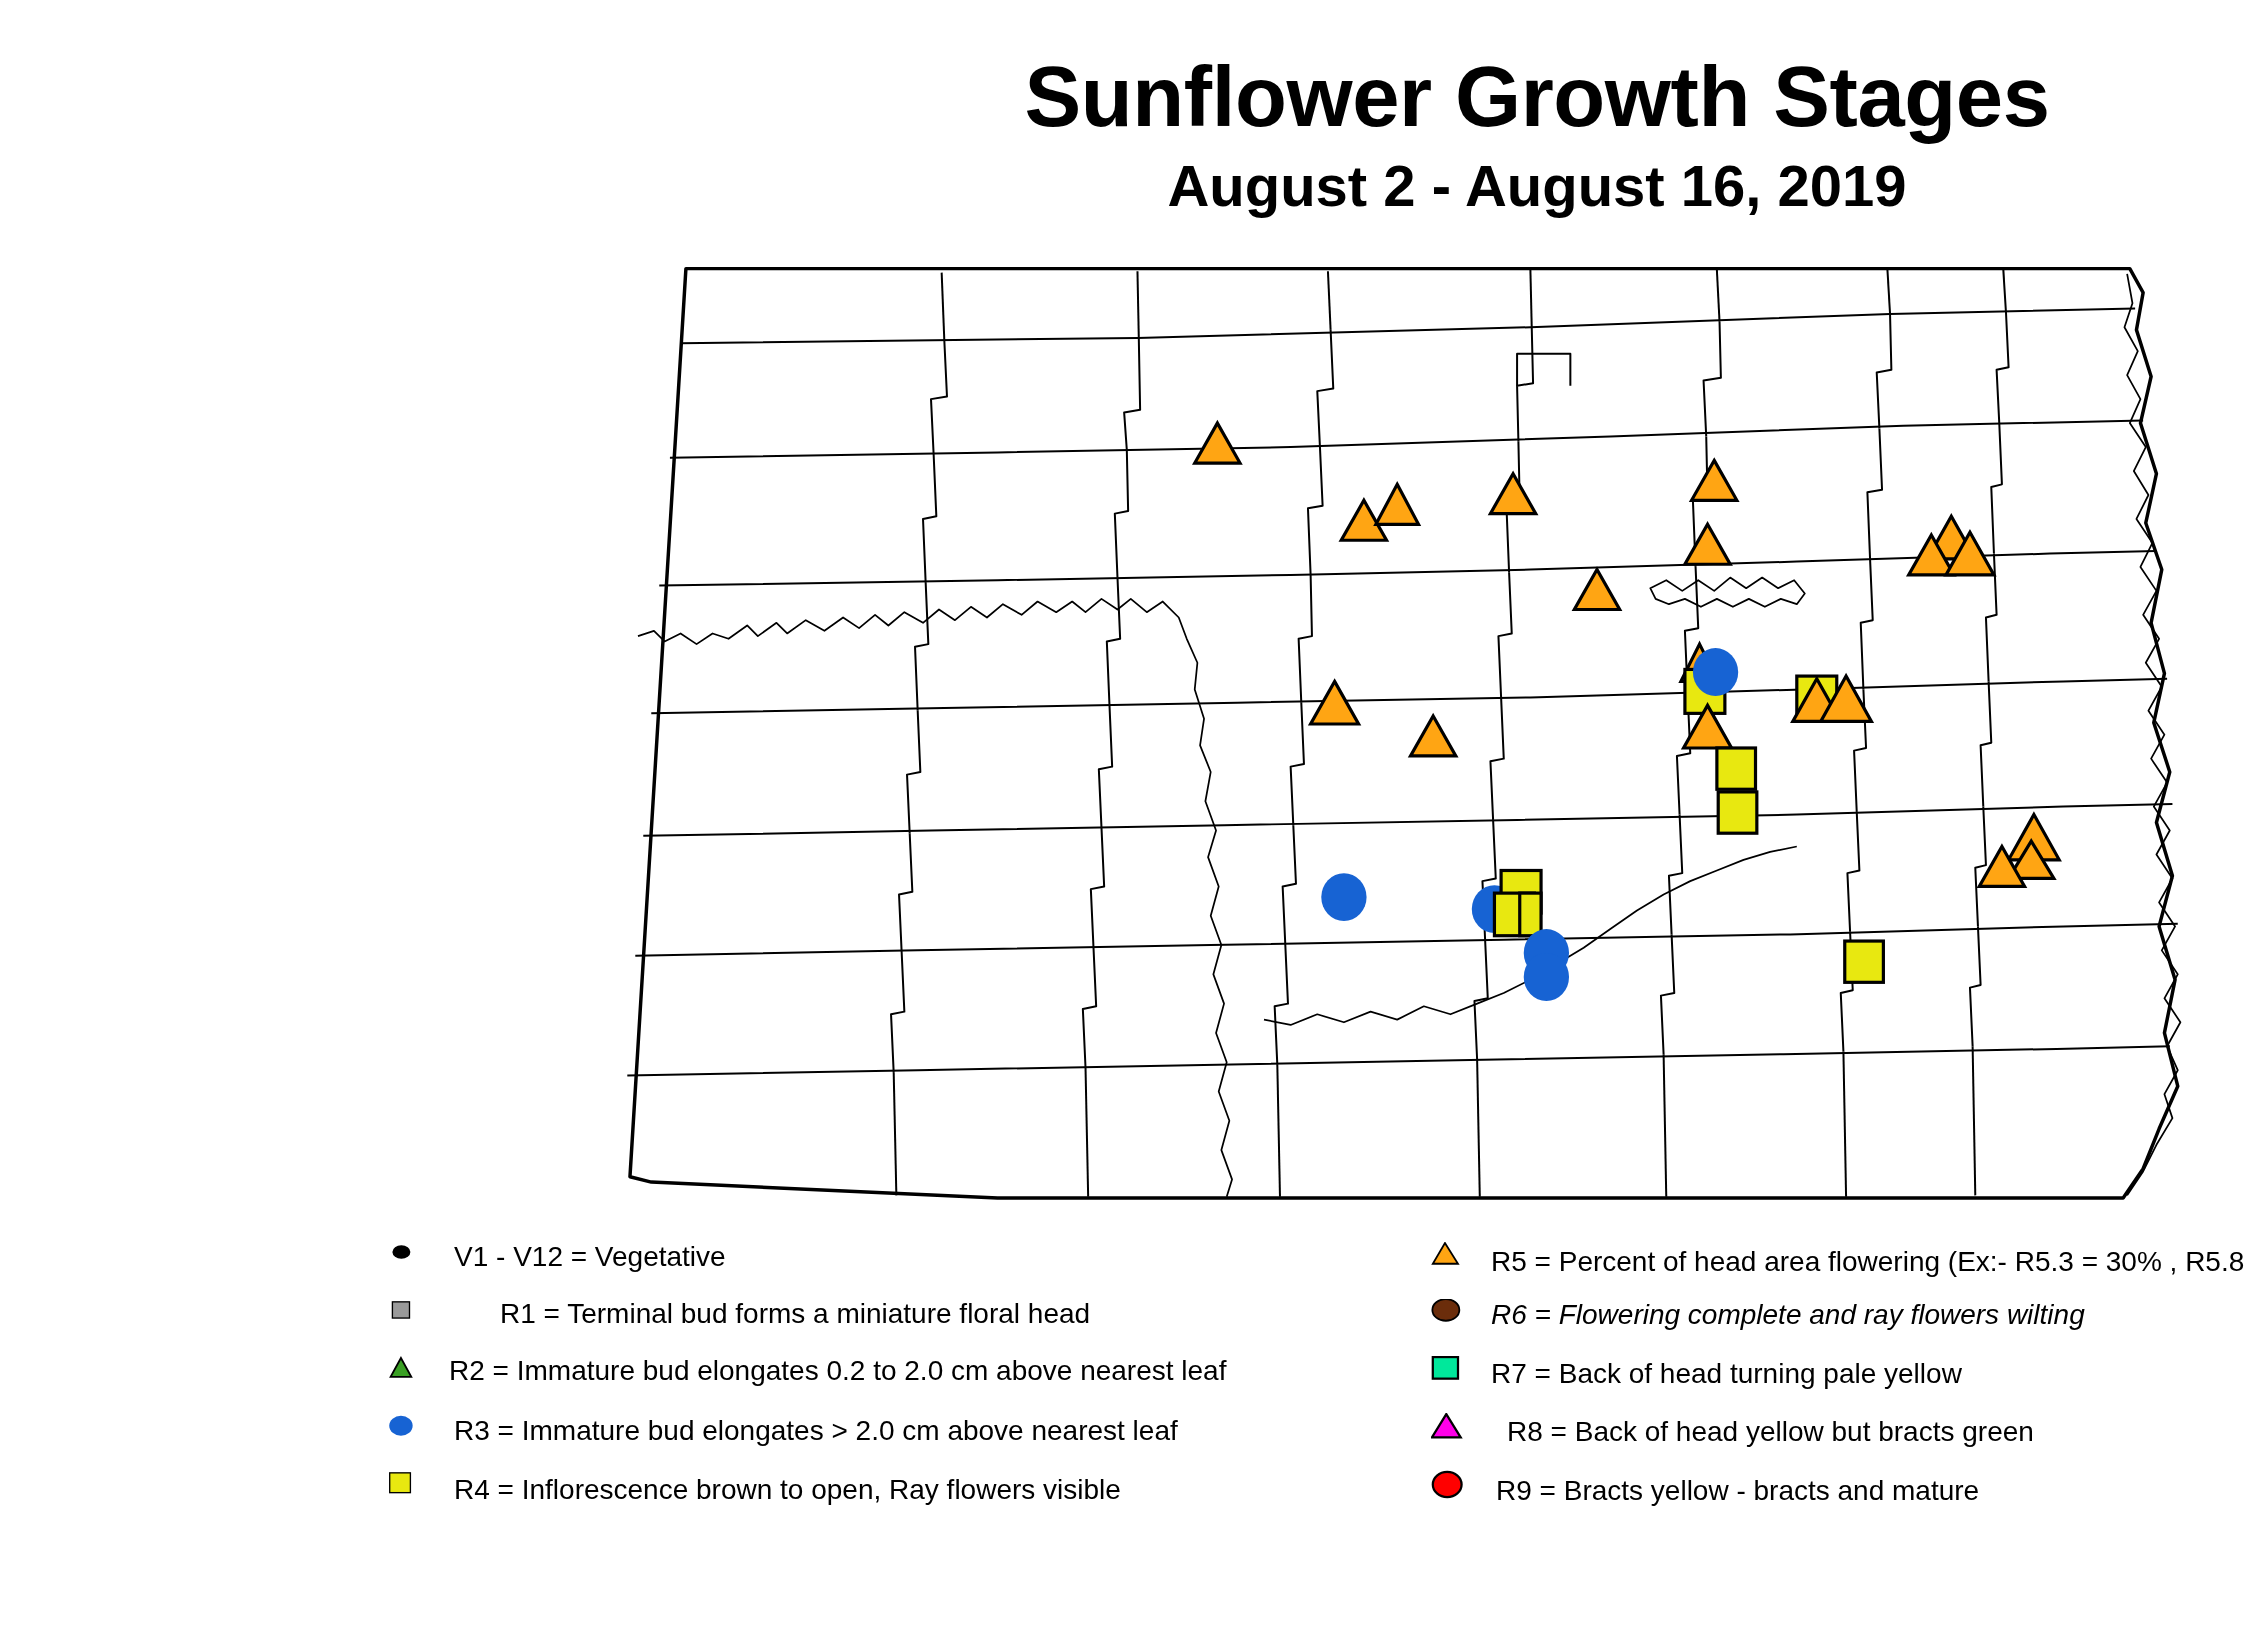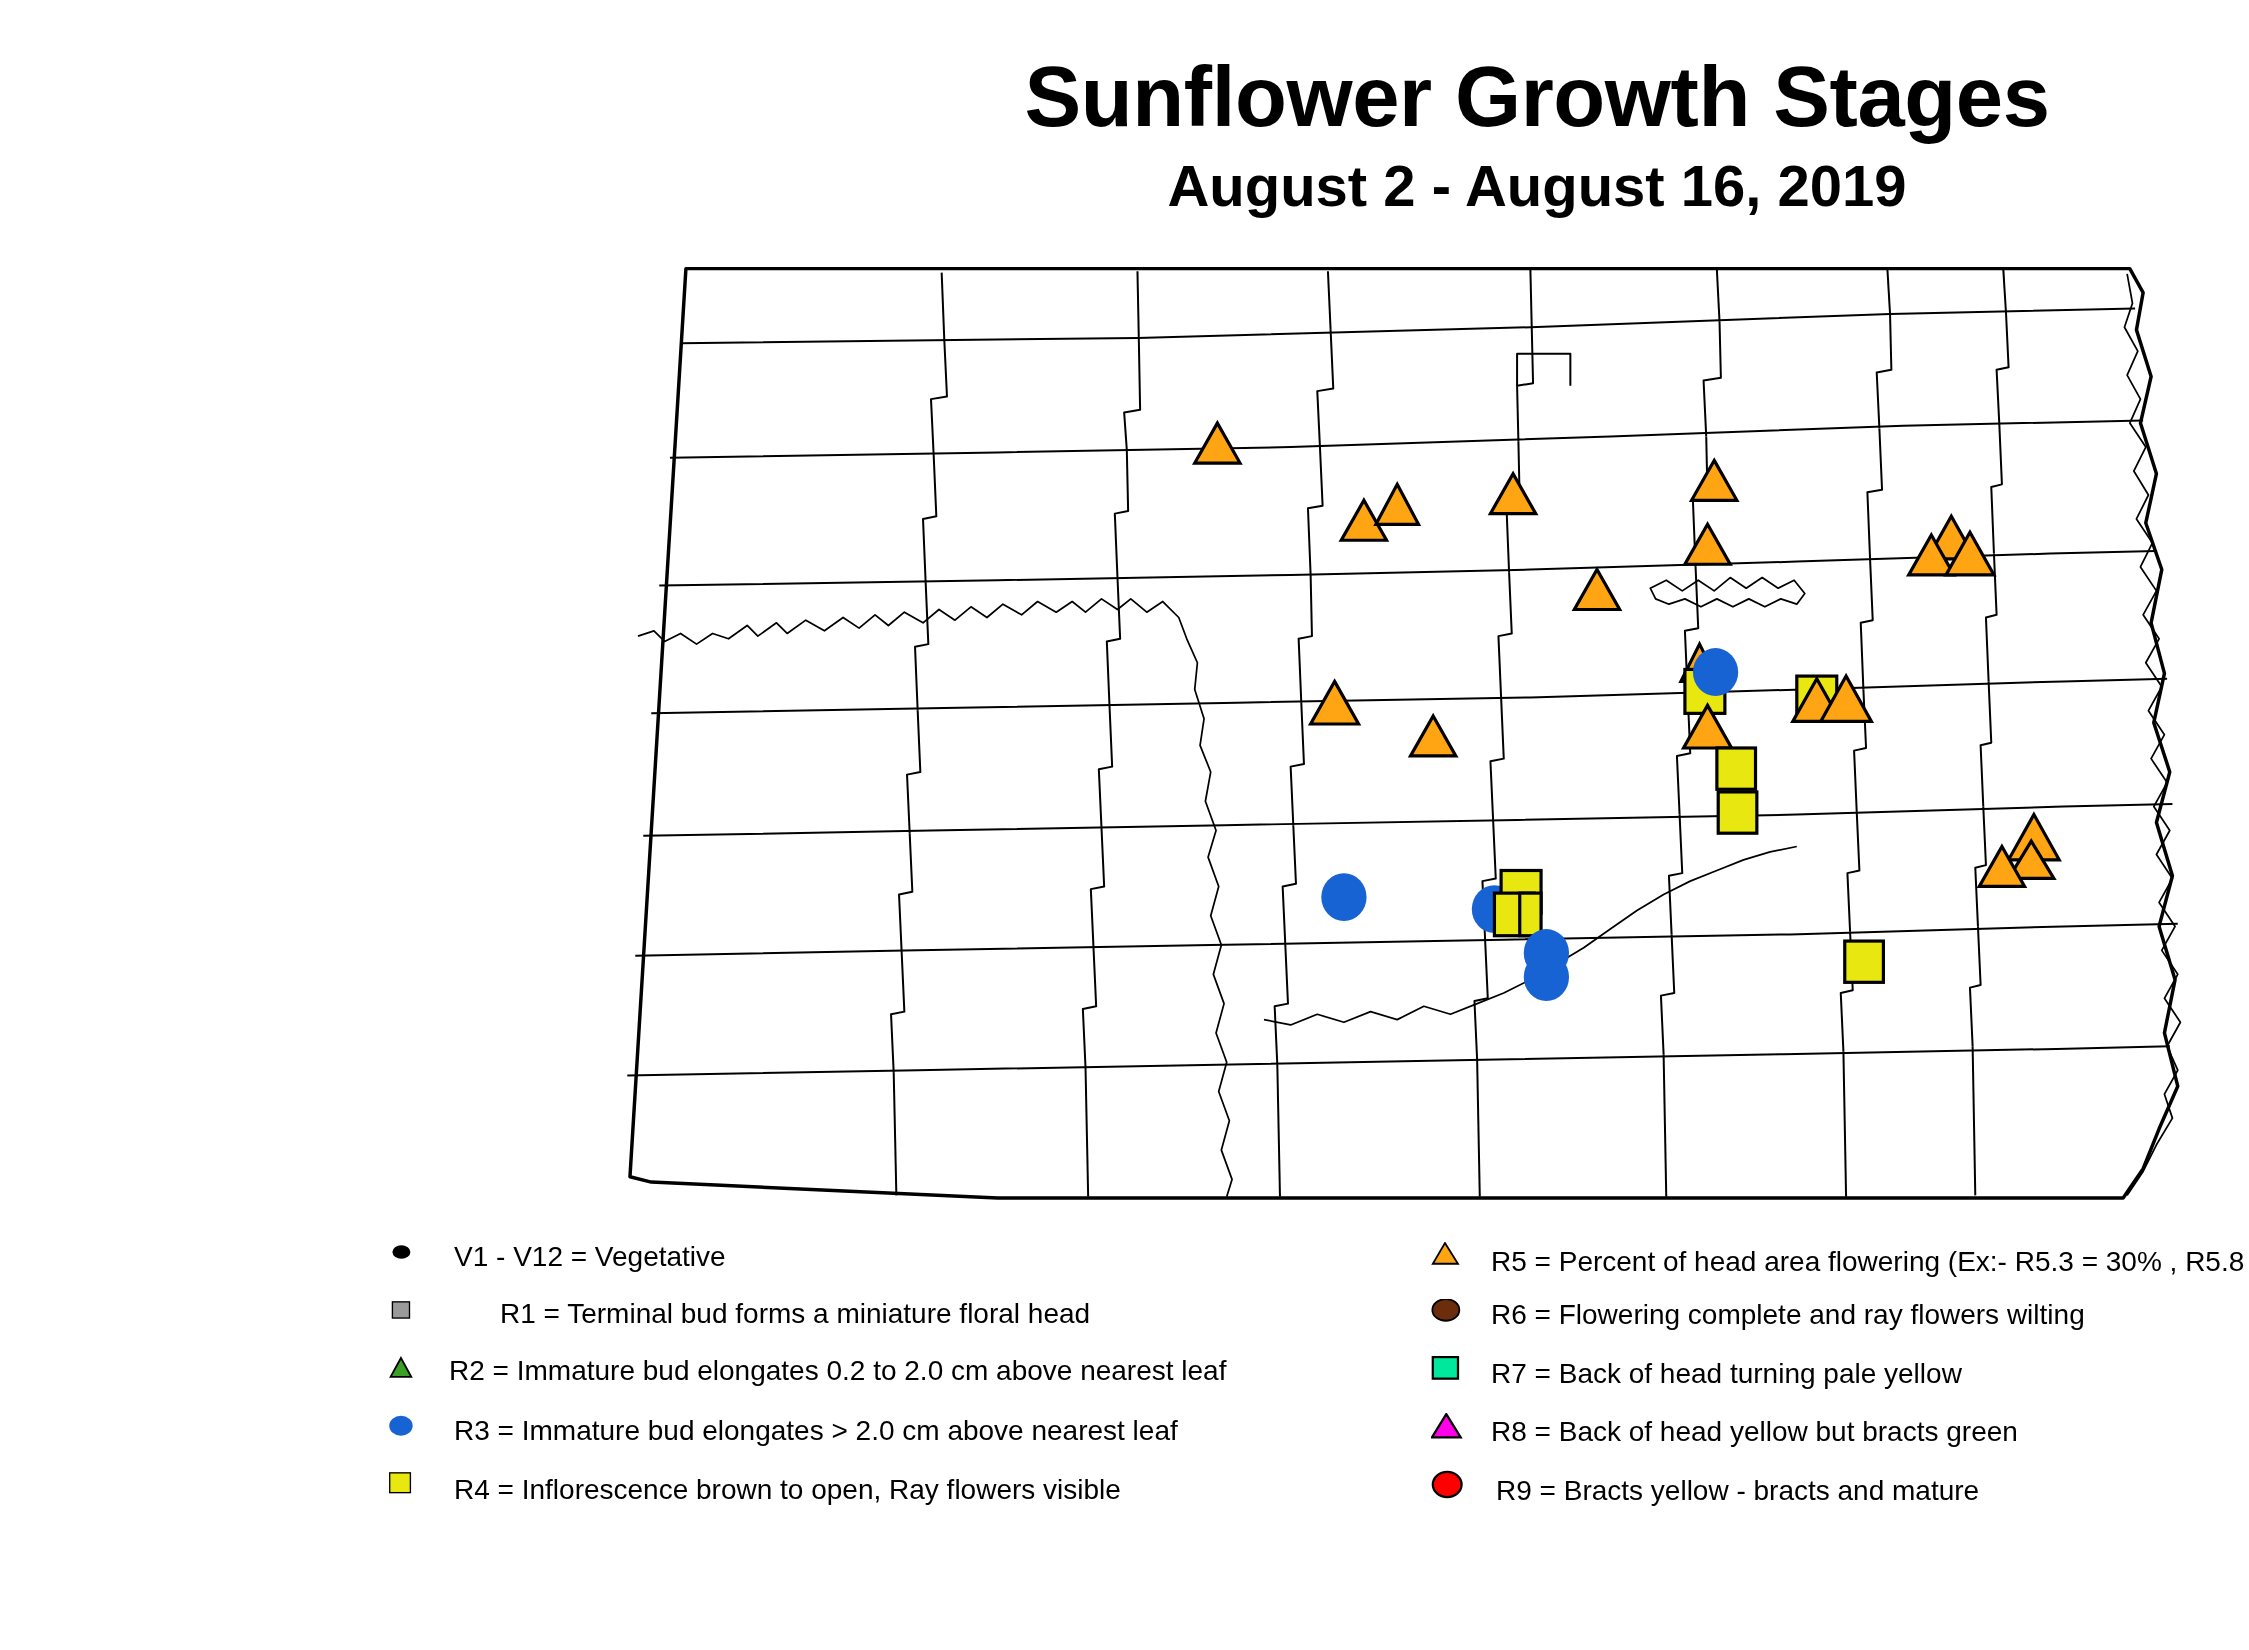--- a/index.html
+++ b/index.html
@@ -266,39 +266,39 @@
       </span>
       <span class="legtext" style="left:60px;top:3.6px;">R5 = Percent of head area flowering (Ex:- R5.3 = 30% , R5.8 = 80%)</span>
     </div>
 
     <div class="legrow">
       <span class="legsym">
         <svg width="54" height="57" viewBox="0 0 120 126">
             <ellipse cx="33" cy="24" rx="30" ry="24" fill="#6B2D0B" stroke="#000" stroke-width="4"></ellipse>
           </svg>
       </span>
-      <span class="legtext" style="left:60px;top:0px;">R6 = Flowering complete and ray flowers wilting</span>
+      <span class="legtext" style="left:60px;top:0px;font-style:italic;">R6 = Flowering complete and ray flowers wilting</span>
     </div>
 
     <div class="legrow">
       <span class="legsym">
         <svg width="54" height="57" viewBox="0 0 120 126">
             <rect x="4" y="2" width="56" height="48" fill="#00E89B" stroke="#000" stroke-width="5"></rect>
           </svg>
       </span>
       <span class="legtext" style="left:60px;top:1.8px;">R7 = Back of head turning pale yellow</span>
     </div>
 
     <div class="legrow">
       <span class="legsym">
         <svg width="54" height="57" viewBox="0 0 120 126">
             <polygon points="34,2 66,54 2,54" fill="#FF00E8" stroke="#000" stroke-width="5"></polygon>
           </svg>
       </span>
-      <span class="legtext" style="left:60px;top:2.7px;">R8 = Back of head yellow but bracts green</span>
+      <span class="legtext" style="left:76px;top:2.7px;">R8 = Back of head yellow but bracts green</span>
     </div>
 
     <div class="legrow">
       <span class="legsym">
         <svg width="54" height="57" viewBox="0 0 120 126">
             <ellipse cx="36" cy="32" rx="32" ry="28" fill="#FF0000" stroke="#000" stroke-width="5"></ellipse>
           </svg>
       </span>
       <span class="legtext" style="left:65px;top:4.5px;">R9 = Bracts yellow - bracts and mature</span>
     </div>

